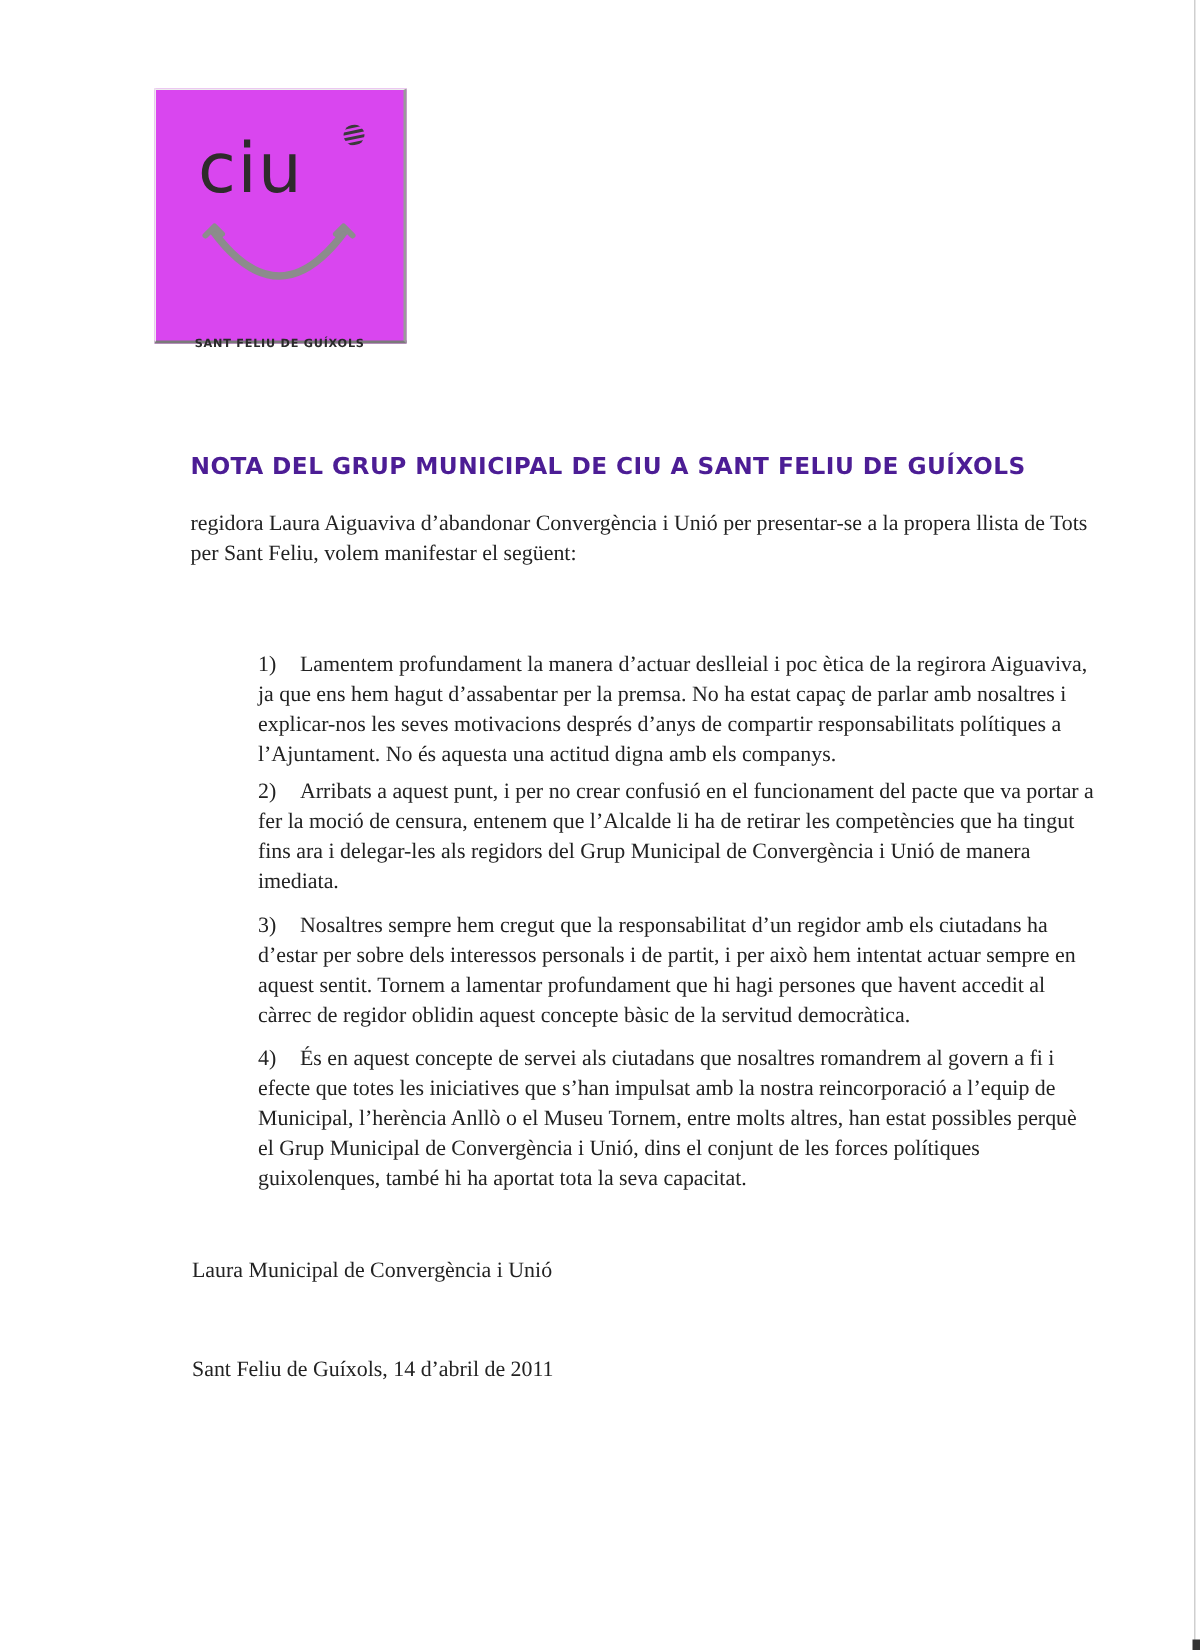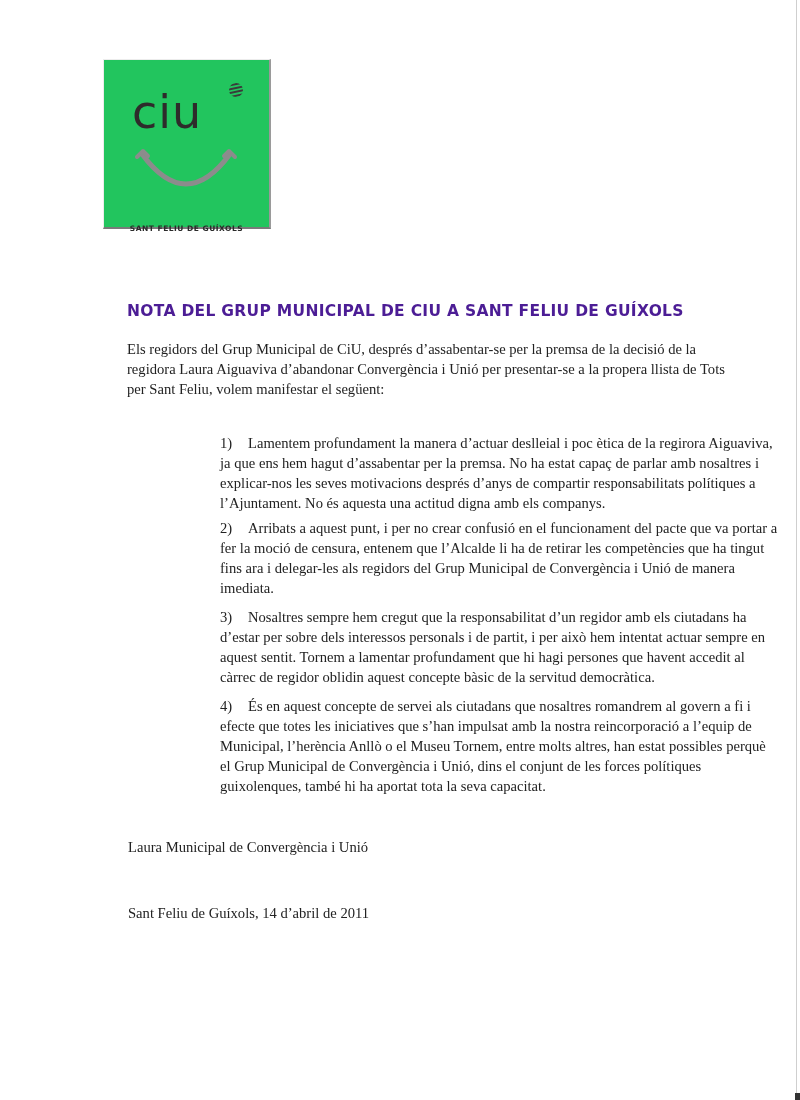--- a/index.html
+++ b/index.html
@@ -31,21 +31,21 @@
       height: 7px;
       background: #333333;
     }
     
     .logo-box {
       position: absolute;
       left: 103px;
       top: 59px;
       width: 168px;
       height: 170px;
-      background: #22c55e;
+      background: #d946ef;
       border-top: 1px solid #ececec;
       border-left: 1px solid #ececec;
       border-right: 2px solid #9a9a9a;
       border-bottom: 2px solid #7a7a7a;
       box-sizing: border-box;
     }
     .logo-word {
       position: absolute;
       left: 28px;
       top: 22px;
@@ -99,21 +99,21 @@
       position: absolute;
       font-size: 14.6px;
       line-height: 20px;
       color: #222222;
     }
     .text-block .line {
       display: block;
       white-space: nowrap;
     }
     .intro { left: 127px; top: 339px; }
-    .item  { left: 172px; margin-left: 48px; }
+    .item  { left: 172px; }
     .item-1 { top: 433px; }
     .item-2 { top: 518px; }
     .item-3 { top: 607px; }
     .item-4 { top: 696px; }
     .num { display: inline-block; width: 28px; }
     .signature { left: 128px; top: 837px; }
     .dateline  { left: 128px; top: 903px; }
   </style>
 </head>
 <body>
@@ -140,21 +140,20 @@
     <path d="M8 8 Q52 68 96 8" fill="none" stroke="#8c8c8c" stroke-width="5" stroke-linecap="round"></path>
     <path d="M3 11 L9 5 L14 10" fill="none" stroke="#8c8c8c" stroke-width="4" stroke-linecap="round" stroke-linejoin="round"></path>
     <path d="M90 10 L95 5 L101 11" fill="none" stroke="#8c8c8c" stroke-width="4" stroke-linecap="round" stroke-linejoin="round"></path>
   </svg>
   <div class="logo-city">SANT FELIU DE GUÍXOLS</div>
 </div>
 
 <div class="doc-title">NOTA DEL GRUP MUNICIPAL DE CIU A SANT FELIU DE GUÍXOLS</div>
 
 <div class="text-block intro">
-  <span class="line">Els regidors del Grup Municipal de CiU, després d’assabentar-se per la premsa de la decisió de la</span>
   <span class="line">regidora Laura Aiguaviva d’abandonar Convergència i Unió per presentar-se a la propera llista de Tots</span>
   <span class="line">per Sant Feliu, volem manifestar el següent:</span>
 </div>
 
 <div class="text-block item item-1">
   <span class="line"><span class="num">1)</span><span>Lamentem profundament la manera d’actuar deslleial i poc ètica de la regirora Aiguaviva,</span></span>
   <span class="line">ja que ens hem hagut d’assabentar per la premsa. No ha estat capaç de parlar amb nosaltres i</span>
   <span class="line">explicar-nos les seves motivacions després d’anys de compartir responsabilitats polítiques a</span>
   <span class="line">l’Ajuntament. No és aquesta una actitud digna amb els companys.</span>
 </div>

